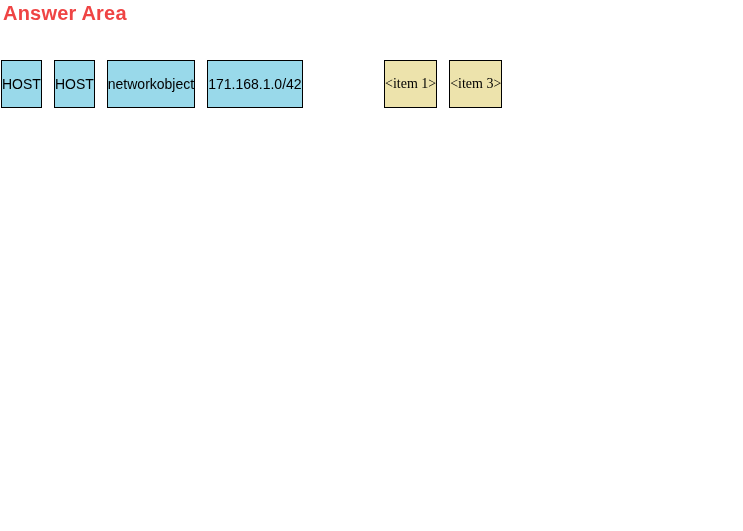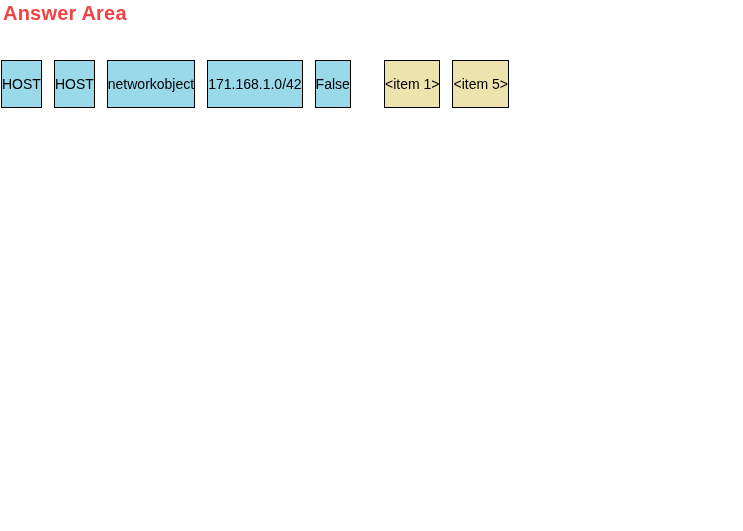--- a/index.html
+++ b/index.html
@@ -25,21 +25,21 @@
     color: #ef4444;
   }
   .column {
     position: absolute;
     top: 60px;
     display: flex;
     flex-direction: row;
     gap: 12px;
   }
   .column.left  { left: 1px;   width: 357px; }
-  .column.right { left: 384px; width: 334px; }
+  .column.right { left: 384px; width: 334px; font-family: Liberation Serif, serif; }
   .box {
     box-sizing: border-box;
     height: 48px;
     border: 1px solid var(--border-color, #000000);
     display: flex;
     align-items: center;
     justify-content: center;
     font-size: 14px;
     line-height: 1;
     user-select: none;
@@ -61,25 +61,22 @@
   </div>
   <div class="box source">
     <span class="box-label">HOST</span>
   </div>
   <div class="box source">
     <span class="box-label">networkobject</span>
   </div>
   <div class="box source">
     <span class="box-label">171.168.1.0/42</span>
   </div>
-  <div class="box source">
-    <span class="box-label">False</span>
-  </div>
 </div>
 
 <div class="column right">
   <div class="box target">
     <span class="box-label">&lt;item 1&gt;</span>
   </div>
   <div class="box target">
-    <span class="box-label">&lt;item 5&gt;</span>
+    <span class="box-label">&lt;item 3&gt;</span>
   </div>
 </div>
 
 </body></html>

